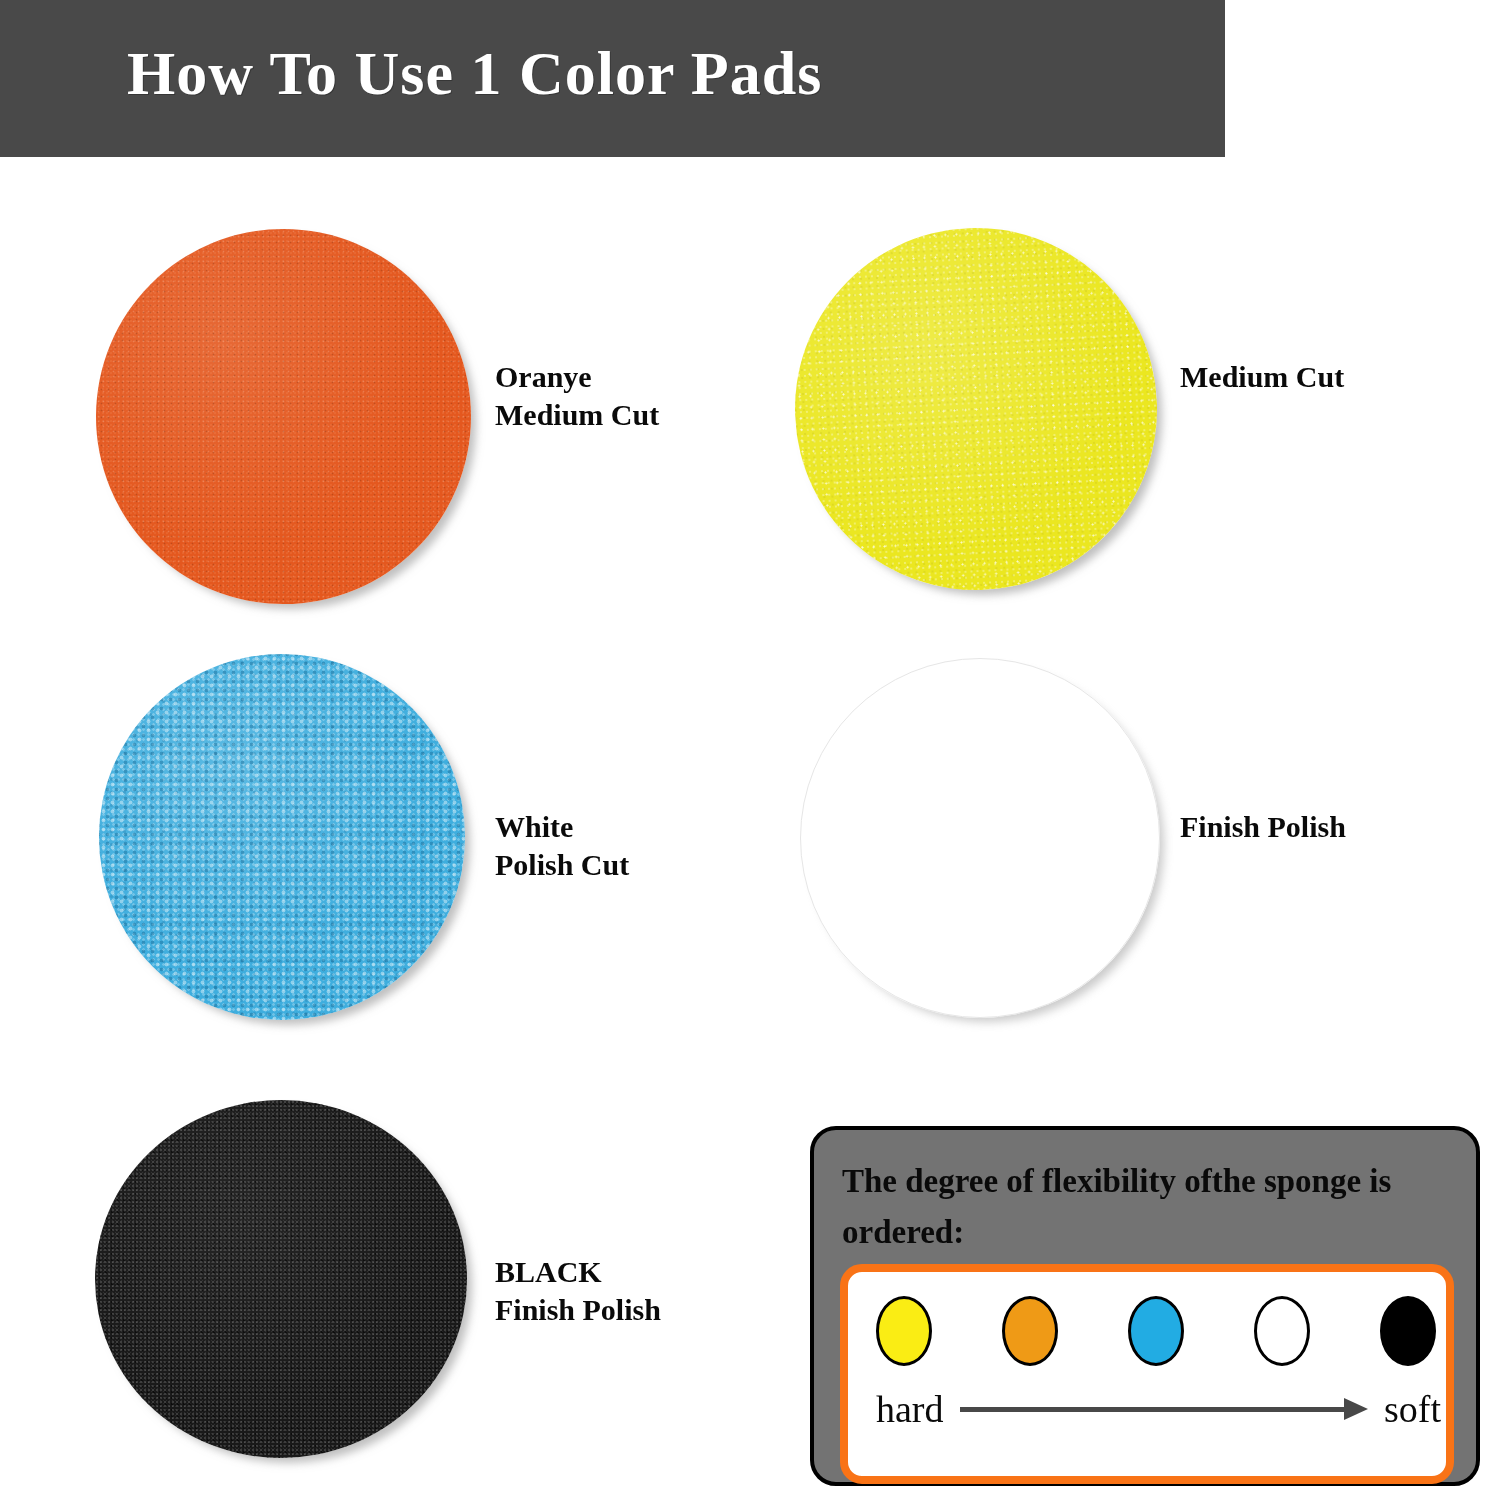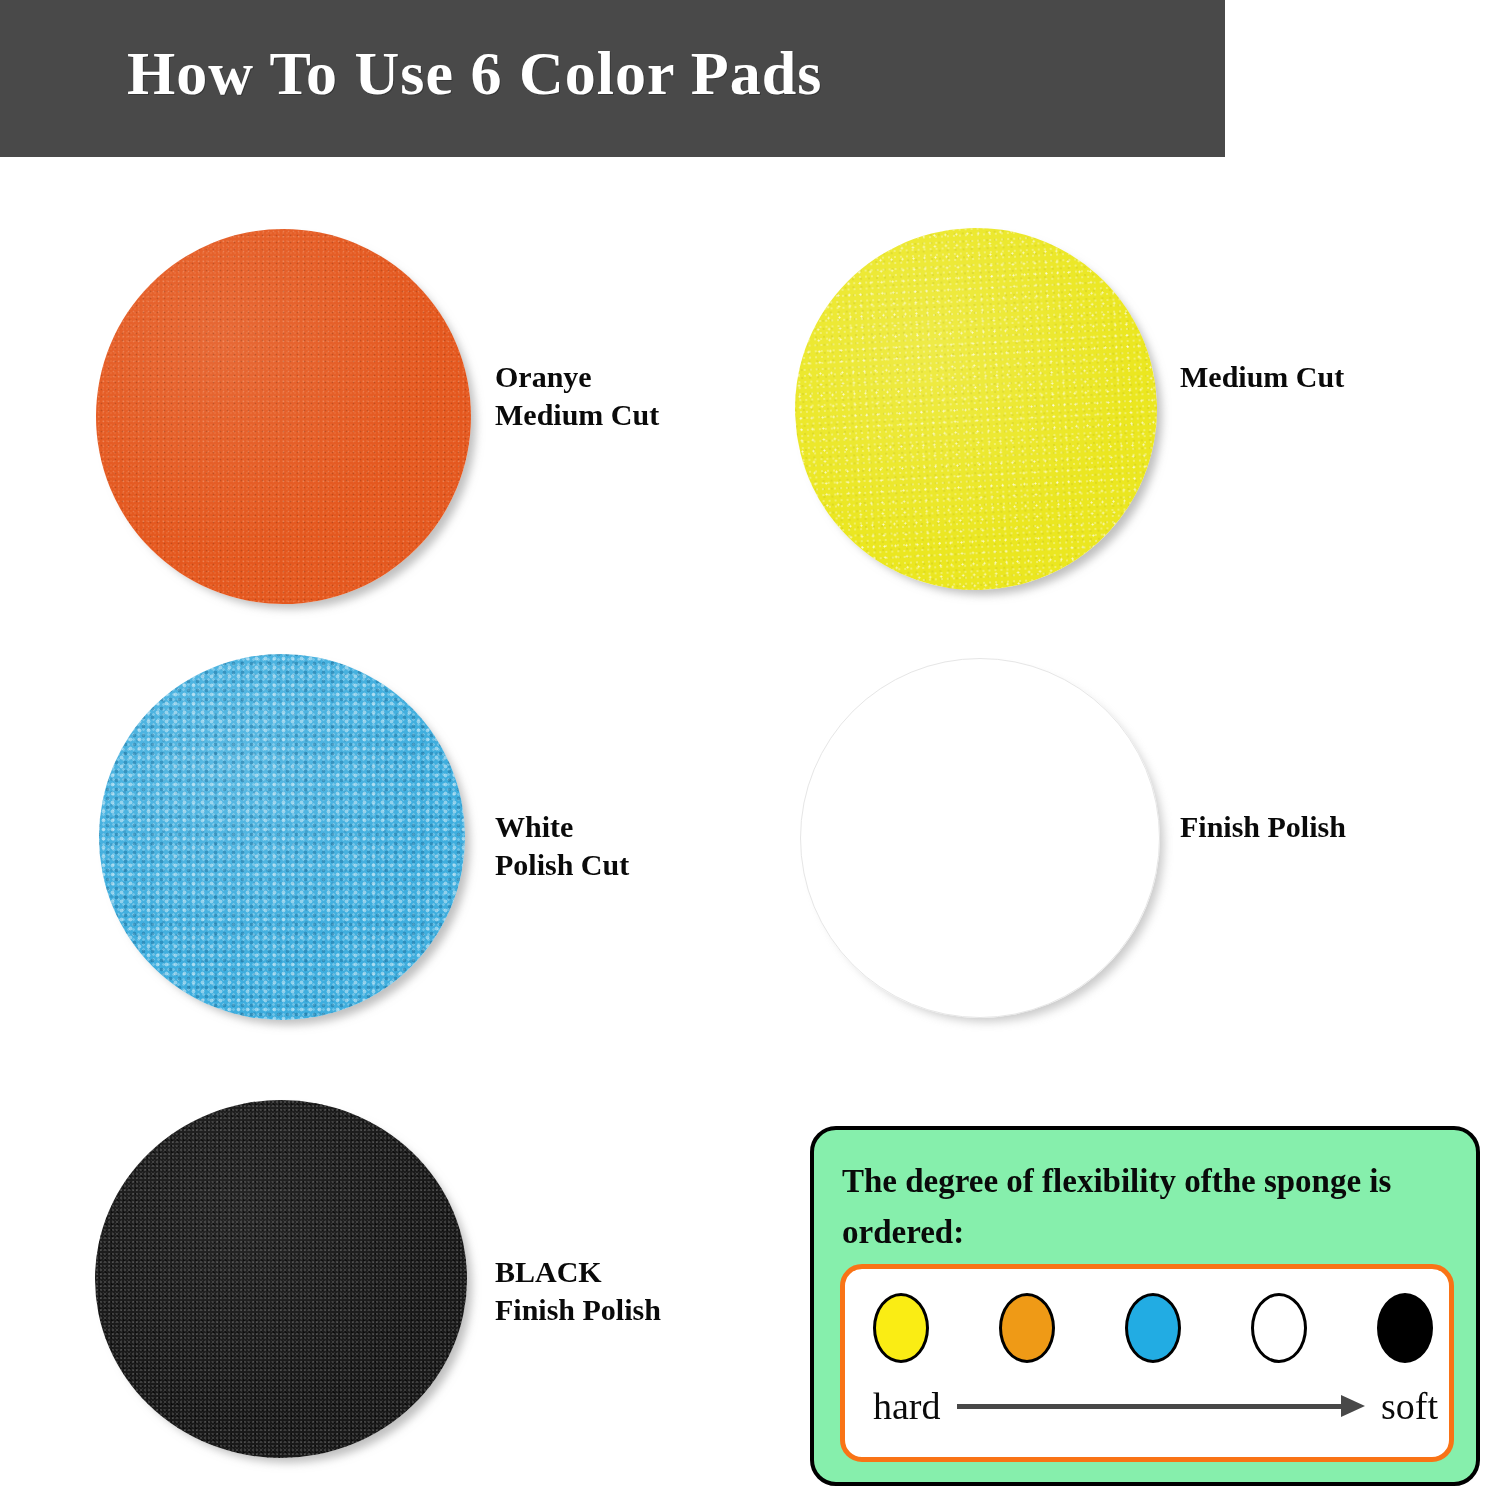--- a/index.html
+++ b/index.html
@@ -155,37 +155,37 @@
   .lbl-white  { left:1180px; top:808px; }
   .lbl-black  { left:495px;  top:1253px; }
 
   
   .flex-box {
     position:absolute;
     left:810px; top:1126px;
     width:670px; height:360px;
     border:4px solid #000000;
     border-radius:26px;
-    background:#86efac;
+    background:#737373;
   }
   .flex-caption {
     position:absolute;
     left:28px; top:26px;
     width:612px;
     font-family:"Liberation Serif", serif;
     font-size:33px;
     font-weight:700;
     color:#0a0a0a;
     line-height:1.55;
   }
   .flex-inner {
     position:absolute;
     left:26px; top:134px;
-    width:614px; height:198px;
-    border:5px solid #f97316;
+    width:614px; height:220px;
+    border:8px solid #f97316;
     border-radius:22px;
     background:#ffffff;
   }
   .dot-row {
     position:absolute;
     left:28px; top:20px;
     width:560px; height:78px;
     display:flex;
     align-items:center;
     justify-content:space-between;
@@ -231,21 +231,21 @@
     border-left:24px solid #484848;
     flex:0 0 auto;
   }
 </style>
 </head>
 <body>
 
 <div id="stage">
 
   <div class="header-bar"></div>
-  <div class="header-title">How To Use 6 Color Pads</div>
+  <div class="header-title">How To Use 1 Color Pads</div>
 
   <div class="pad-shadow" style="left:96px;  top:229px;  width:375px; height:375px;"></div>
   <div class="pad pad-orange"></div>
 
   <div class="pad-shadow" style="left:795px; top:228px;  width:362px; height:362px;"></div>
   <div class="pad pad-yellow"></div>
 
   <div class="pad-shadow" style="left:99px;  top:654px;  width:366px; height:366px;"></div>
   <div class="pad pad-blue"></div>
 

